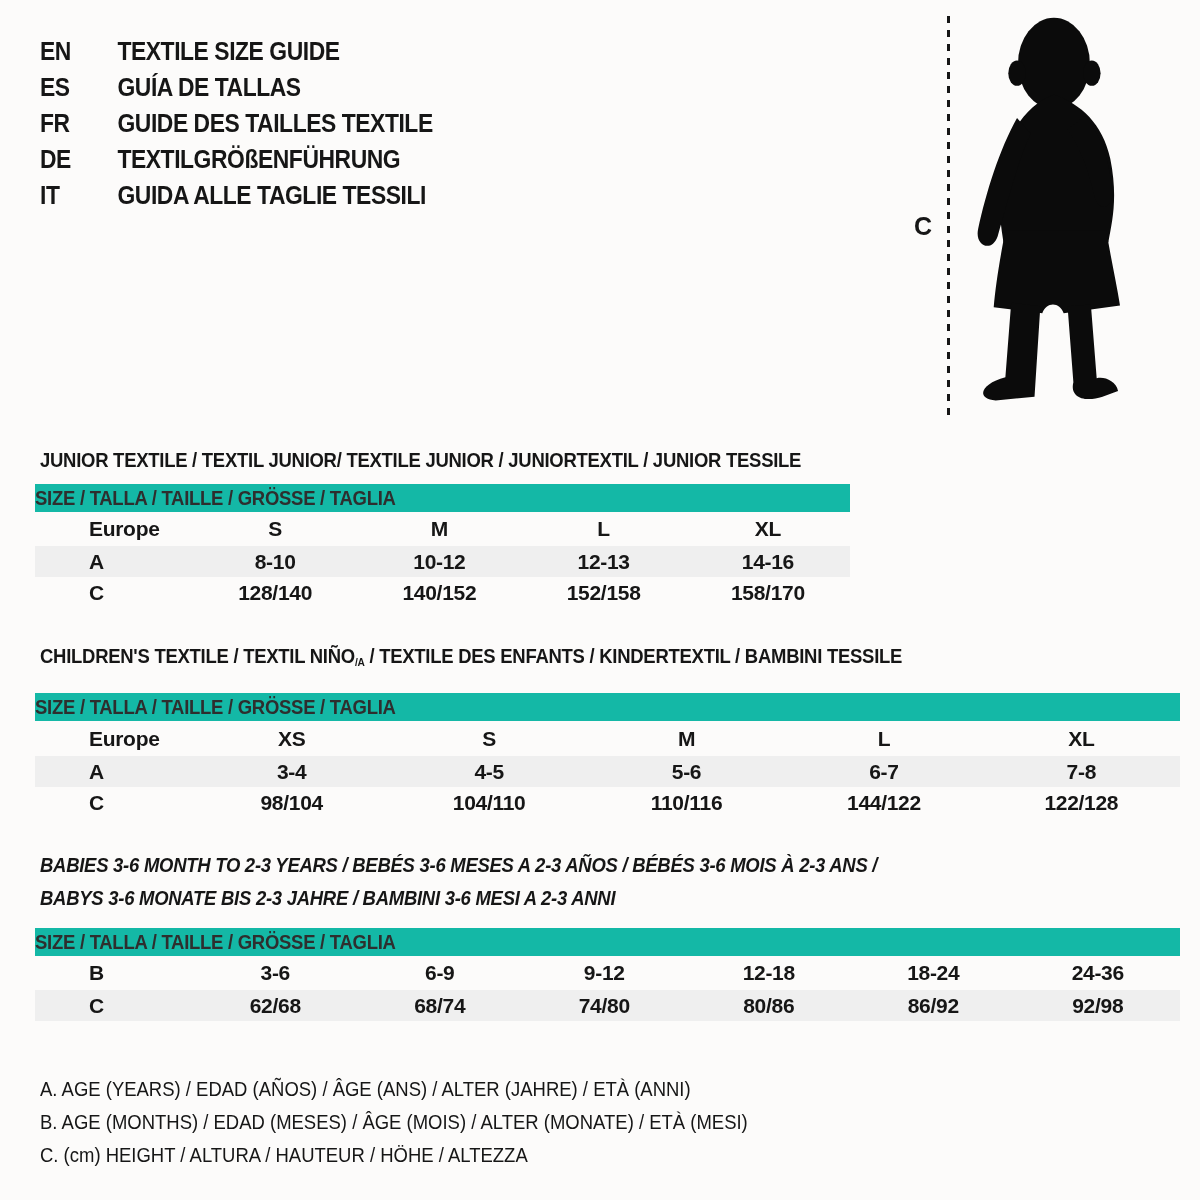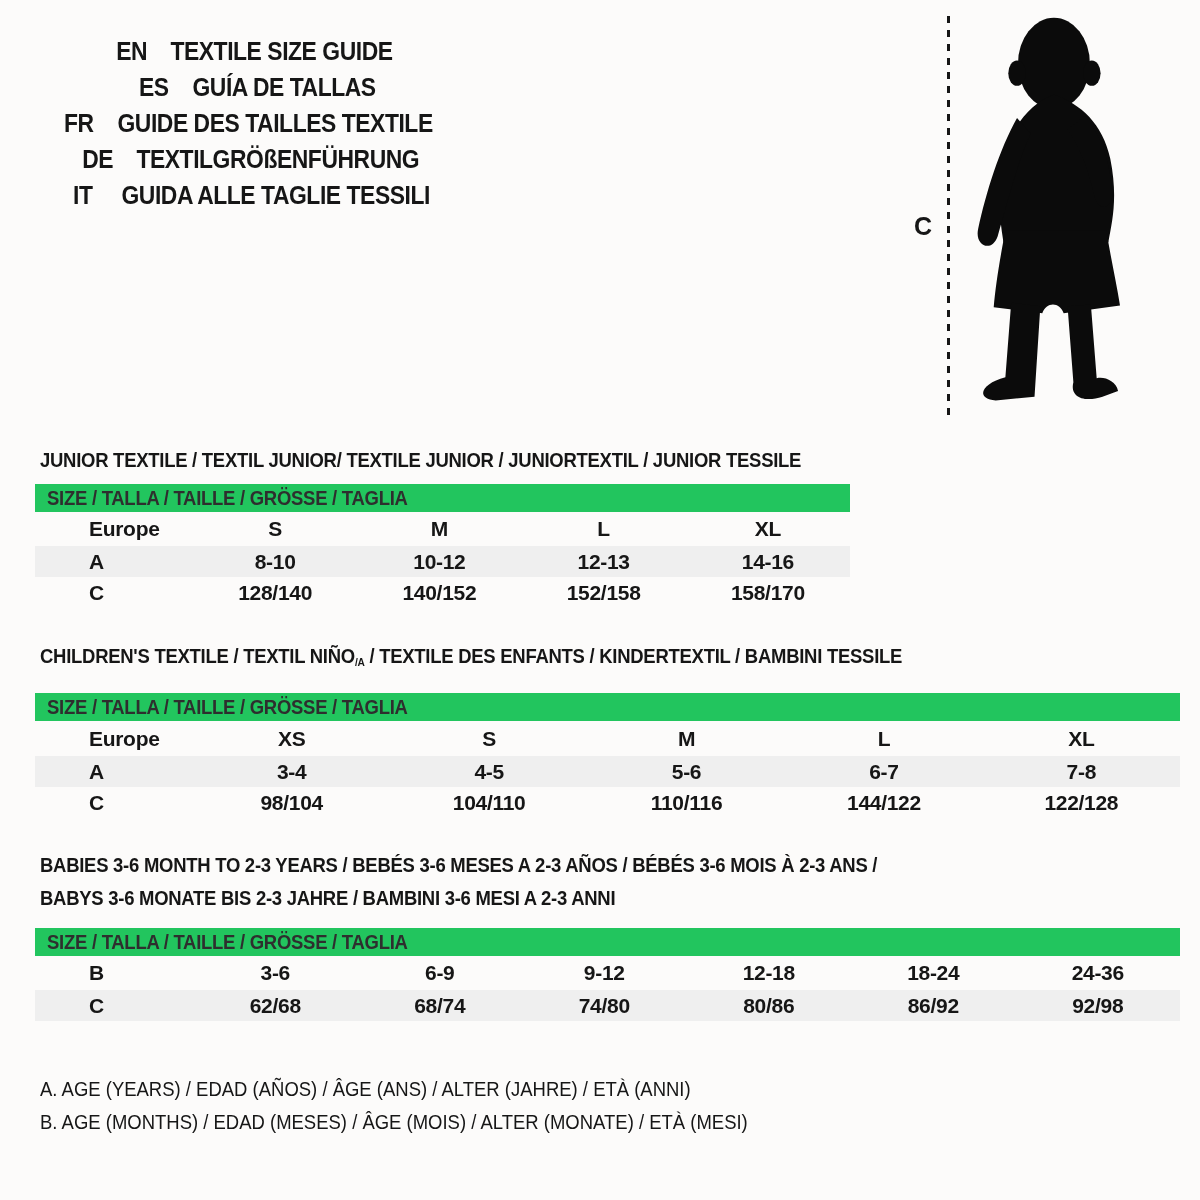--- a/index.html
+++ b/index.html
@@ -8,40 +8,40 @@
     width:1200px;height:1200px;
     background:#fcfbfa;
     font-family:"Liberation Sans", sans-serif;
     color:#161616;
     overflow:hidden;
   }
   .cond{display:inline-block;transform:scaleX(0.88);transform-origin:0 50%;white-space:nowrap;}
 
   
   .lang-list{position:absolute;left:40px;top:33px;}
-  .lang-row{height:36px;line-height:36px;font-size:26px;font-weight:700;letter-spacing:-0.5px;text-align:center;}
+  .lang-row{height:36px;line-height:36px;font-size:26px;font-weight:700;letter-spacing:-0.5px;}
   .lang-row .code{display:inline-block;width:88px;}
 
   
   .dashed-line{
     position:absolute;left:947px;top:16px;width:3px;height:400px;
     background:repeating-linear-gradient(to bottom,#161616 0 7px,transparent 7px 14px);
   }
   .figure-label{position:absolute;left:910px;top:212px;width:26px;text-align:center;
     font-size:25px;font-weight:700;}
   .silhouette{position:absolute;left:963px;top:13px;width:178px;height:408px;}
 
   
   .sec-title{position:absolute;left:40px;font-size:21px;font-weight:700;letter-spacing:-0.3px;line-height:24px;}
   .sub{font-size:0.55em;vertical-align:-0.25em;font-weight:700;}
-  .two-line{line-height:33px;}
+  .two-line{line-height:33px;font-style:italic;}
 
   
   .tbl{position:absolute;left:35px;}
-  .size-bar{height:28px;background:#22c55e;display:flex;align-items:center;padding-left:12px;}
+  .size-bar{height:28px;background:#14b8a6;display:flex;align-items:center;padding-left:0;}
   .size-bar span{font-size:21px;font-weight:700;color:#2e2e2e;letter-spacing:-0.3px;}
   .trow{display:flex;align-items:center;font-size:21px;font-weight:700;letter-spacing:-0.3px;}
   .trow .lbl{width:110px;padding-left:6px;box-sizing:border-box;margin-left:48px;}
   .trow .cell{flex:1;text-align:center;}
   .stripe{background:#efefef;}
   .h34{height:34px;}
   .h31{height:31px;}
   .h35{height:35px;}
 
   
@@ -159,15 +159,16 @@
       <span class="cell">74/80</span>
       <span class="cell">80/86</span>
       <span class="cell">86/92</span>
       <span class="cell">92/98</span>
     </div>
   </div>
 
   <div class="legend">
     <div><span class="cond">A. AGE (YEARS) / EDAD (AÑOS) / ÂGE (ANS) / ALTER (JAHRE) / ETÀ (ANNI)</span></div>
     <div><span class="cond">B. AGE (MONTHS) / EDAD (MESES) / ÂGE (MOIS) / ALTER (MONATE) / ETÀ (MESI)</span></div>
+    <div><span class="cond">C. (cm) HEIGHT / ALTURA / HAUTEUR / HÖHE / ALTEZZA</span></div>
   </div>
 
 </div>
 
 </body></html>

